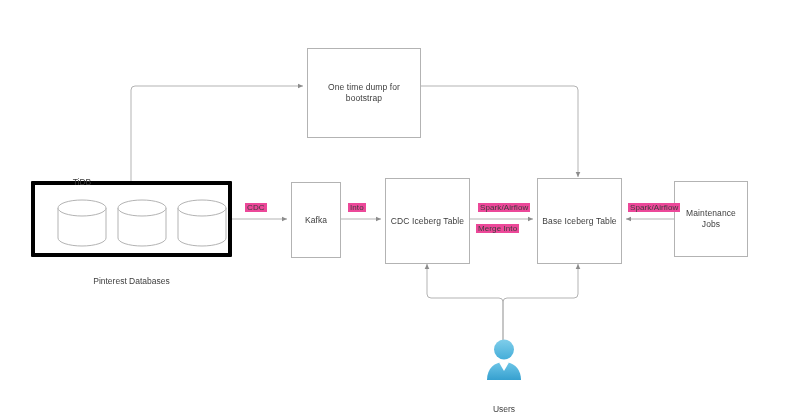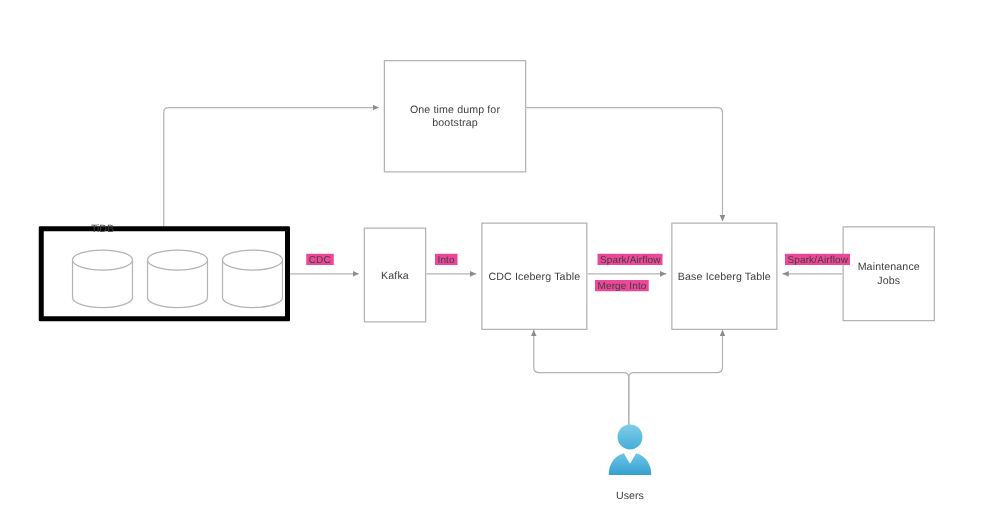--- a/index.html
+++ b/index.html
@@ -128,20 +128,21 @@
     <svg class="cyl" style="left:82px; top:14px;" width="50" height="48" viewBox="0 0 50 48" xmlns="http://www.w3.org/2000/svg">
       <path d="M1,9 L1,39 A24,8 0 0 0 49,39 L49,9" fill="#ffffff" stroke="#b3b3b3" stroke-width="1"></path>
       <ellipse cx="25" cy="9" rx="24" ry="8" fill="#ffffff" stroke="#b3b3b3" stroke-width="1"></ellipse>
     </svg>
 
     <svg class="cyl" style="left:142px; top:14px;" width="50" height="48" viewBox="0 0 50 48" xmlns="http://www.w3.org/2000/svg">
       <path d="M1,9 L1,39 A24,8 0 0 0 49,39 L49,9" fill="#ffffff" stroke="#b3b3b3" stroke-width="1"></path>
       <ellipse cx="25" cy="9" rx="24" ry="8" fill="#ffffff" stroke="#b3b3b3" stroke-width="1"></ellipse>
     </svg>
   </div>
+  <div class="group-caption" style="left:31px; top:276px; width:201px;">Pinterest Databases</div>
 
   <div class="node" style="left:307px; top:48px; width:114px; height:90px;">
     <span class="node-label">One time dump for bootstrap</span>
   </div>
 
   <div class="node" style="left:291px; top:182px; width:50px; height:76px;">
     <span class="node-label">Kafka</span>
   </div>
 
   <div class="node" style="left:385px; top:178px; width:85px; height:86px;">
@@ -170,15 +171,15 @@
       </linearGradient>
       <linearGradient id="bodyGrad" x1="0" y1="0" x2="0" y2="1">
         <stop offset="0%" stop-color="#6ec6e8"></stop>
         <stop offset="100%" stop-color="#36a0cf"></stop>
       </linearGradient>
     </defs>
     <circle cx="21" cy="11.5" r="10" fill="url(#headGrad)"></circle>
     <path d="M4,42 C4,30 12,24 21,24 C30,24 38,30 38,42 Z" fill="url(#bodyGrad)"></path>
     <path d="M16,24.5 L21,33 L26,24.5 C24.4,23.9 22.7,23.6 21,23.6 C19.3,23.6 17.6,23.9 16,24.5 Z" fill="#ffffff"></path>
   </svg>
-  <div class="actor-caption" style="left:483px; top:391px; width:42px;">Users</div>
+  <div class="actor-caption" style="left:483px; top:404px; width:42px;">Users</div>
 
 </div>
 
 </body></html>

